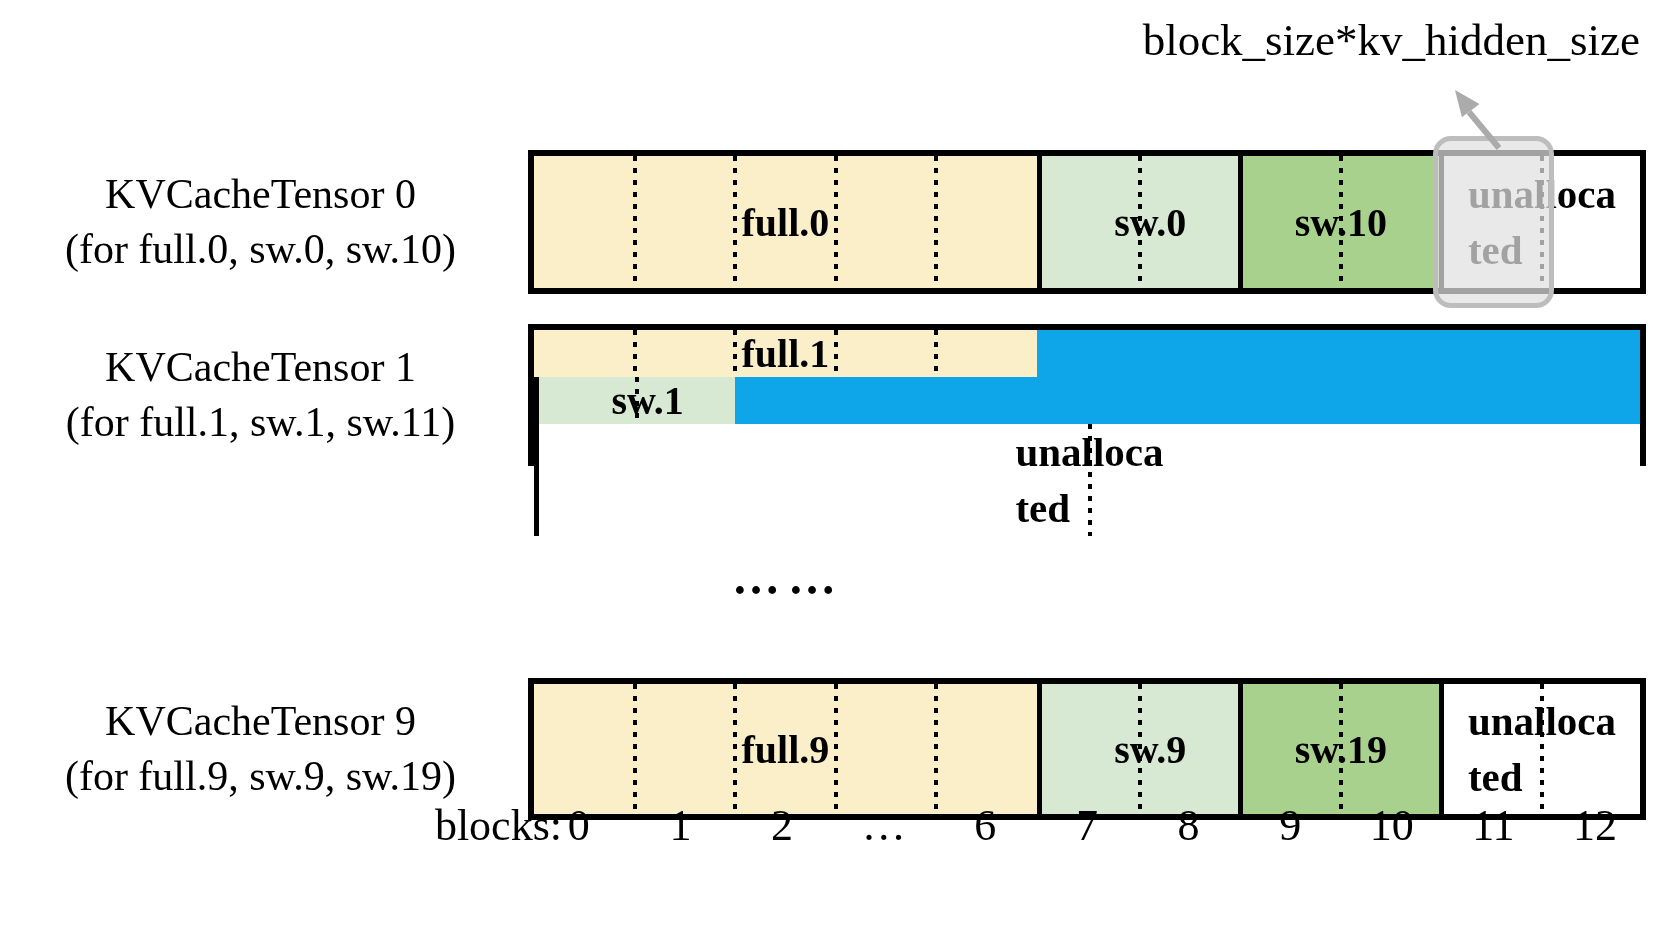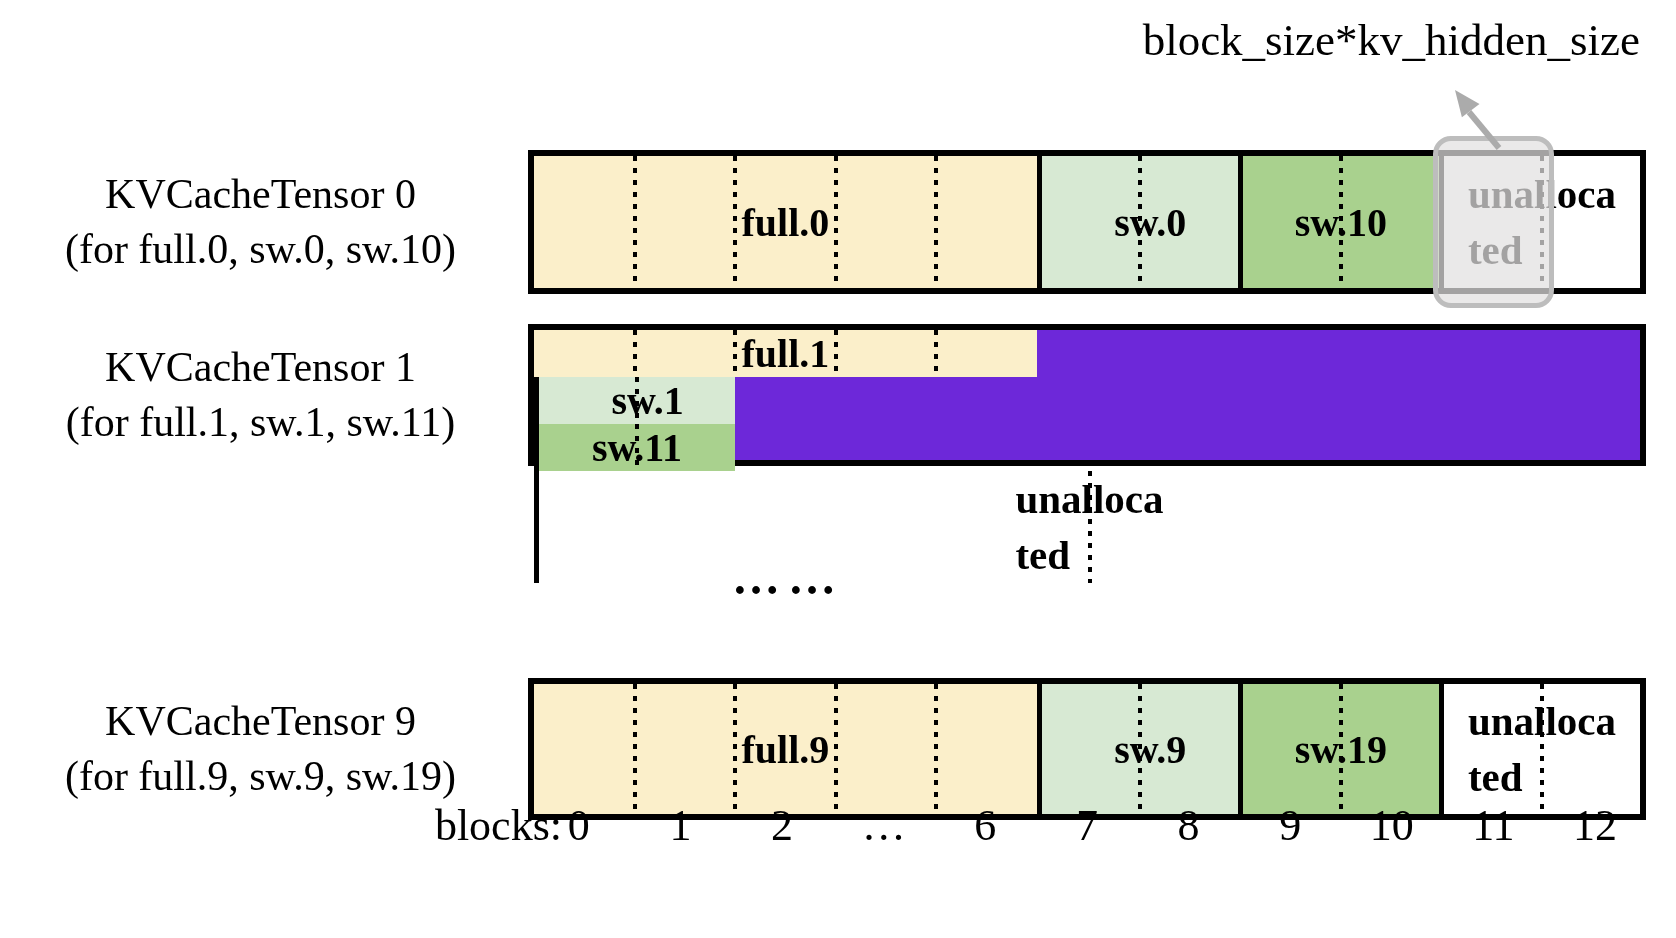--- a/index.html
+++ b/index.html
@@ -23,21 +23,21 @@
     display:flex; flex-direction:column; justify-content:center;
     text-align:center; font-size:42px; line-height:55px;
   }
   .row-label-0 { top:150px; height:144px; }
   .row-label-1 { top:324px; height:142px; }
   .row-label-9 { top:678px; height:142px; }
 
   
   .bar {
     position:absolute; left:528px; width:1118px;
-    display:flex; border:6px solid #000; box-sizing:border-box; background:#6d28d9;
+    display:flex; border:6px solid #000; box-sizing:border-box; background:#0ea5e9;
   }
   .bar-0 { top:150px; height:144px; }
   .bar-1 { top:324px; height:142px;flex-direction:column; }
   .bar-9 { top:678px; height:142px; }
 
   .seg {
     position:relative; display:flex; align-items:center; justify-content:center;
     box-sizing:border-box; height:100%;
   }
   .seg + .seg { border-left:5px solid #000; }
@@ -133,24 +133,20 @@
       <i class="dv dv-20"></i>
       <i class="dv dv-40"></i>
       <i class="dv dv-60"></i>
       <i class="dv dv-80"></i>
       <span class="seg-label">full.1</span>
     </div>
     <div class="seg seg-sw">
       <i class="dv dv-50"></i>
       <span class="seg-label">sw.1</span>
     </div>
-    <div class="seg seg-swhi">
-      <i class="dv dv-50"></i>
-      <span class="seg-label">sw.11</span>
-    </div>
     <div class="seg seg-un">
       <i class="dv dv-50"></i>
       <span class="un-label">unalloca
 ted</span>
     </div>
   </div>
 
   <div class="ellipsis">……</div>
 
   <div class="row-label row-label-9">

